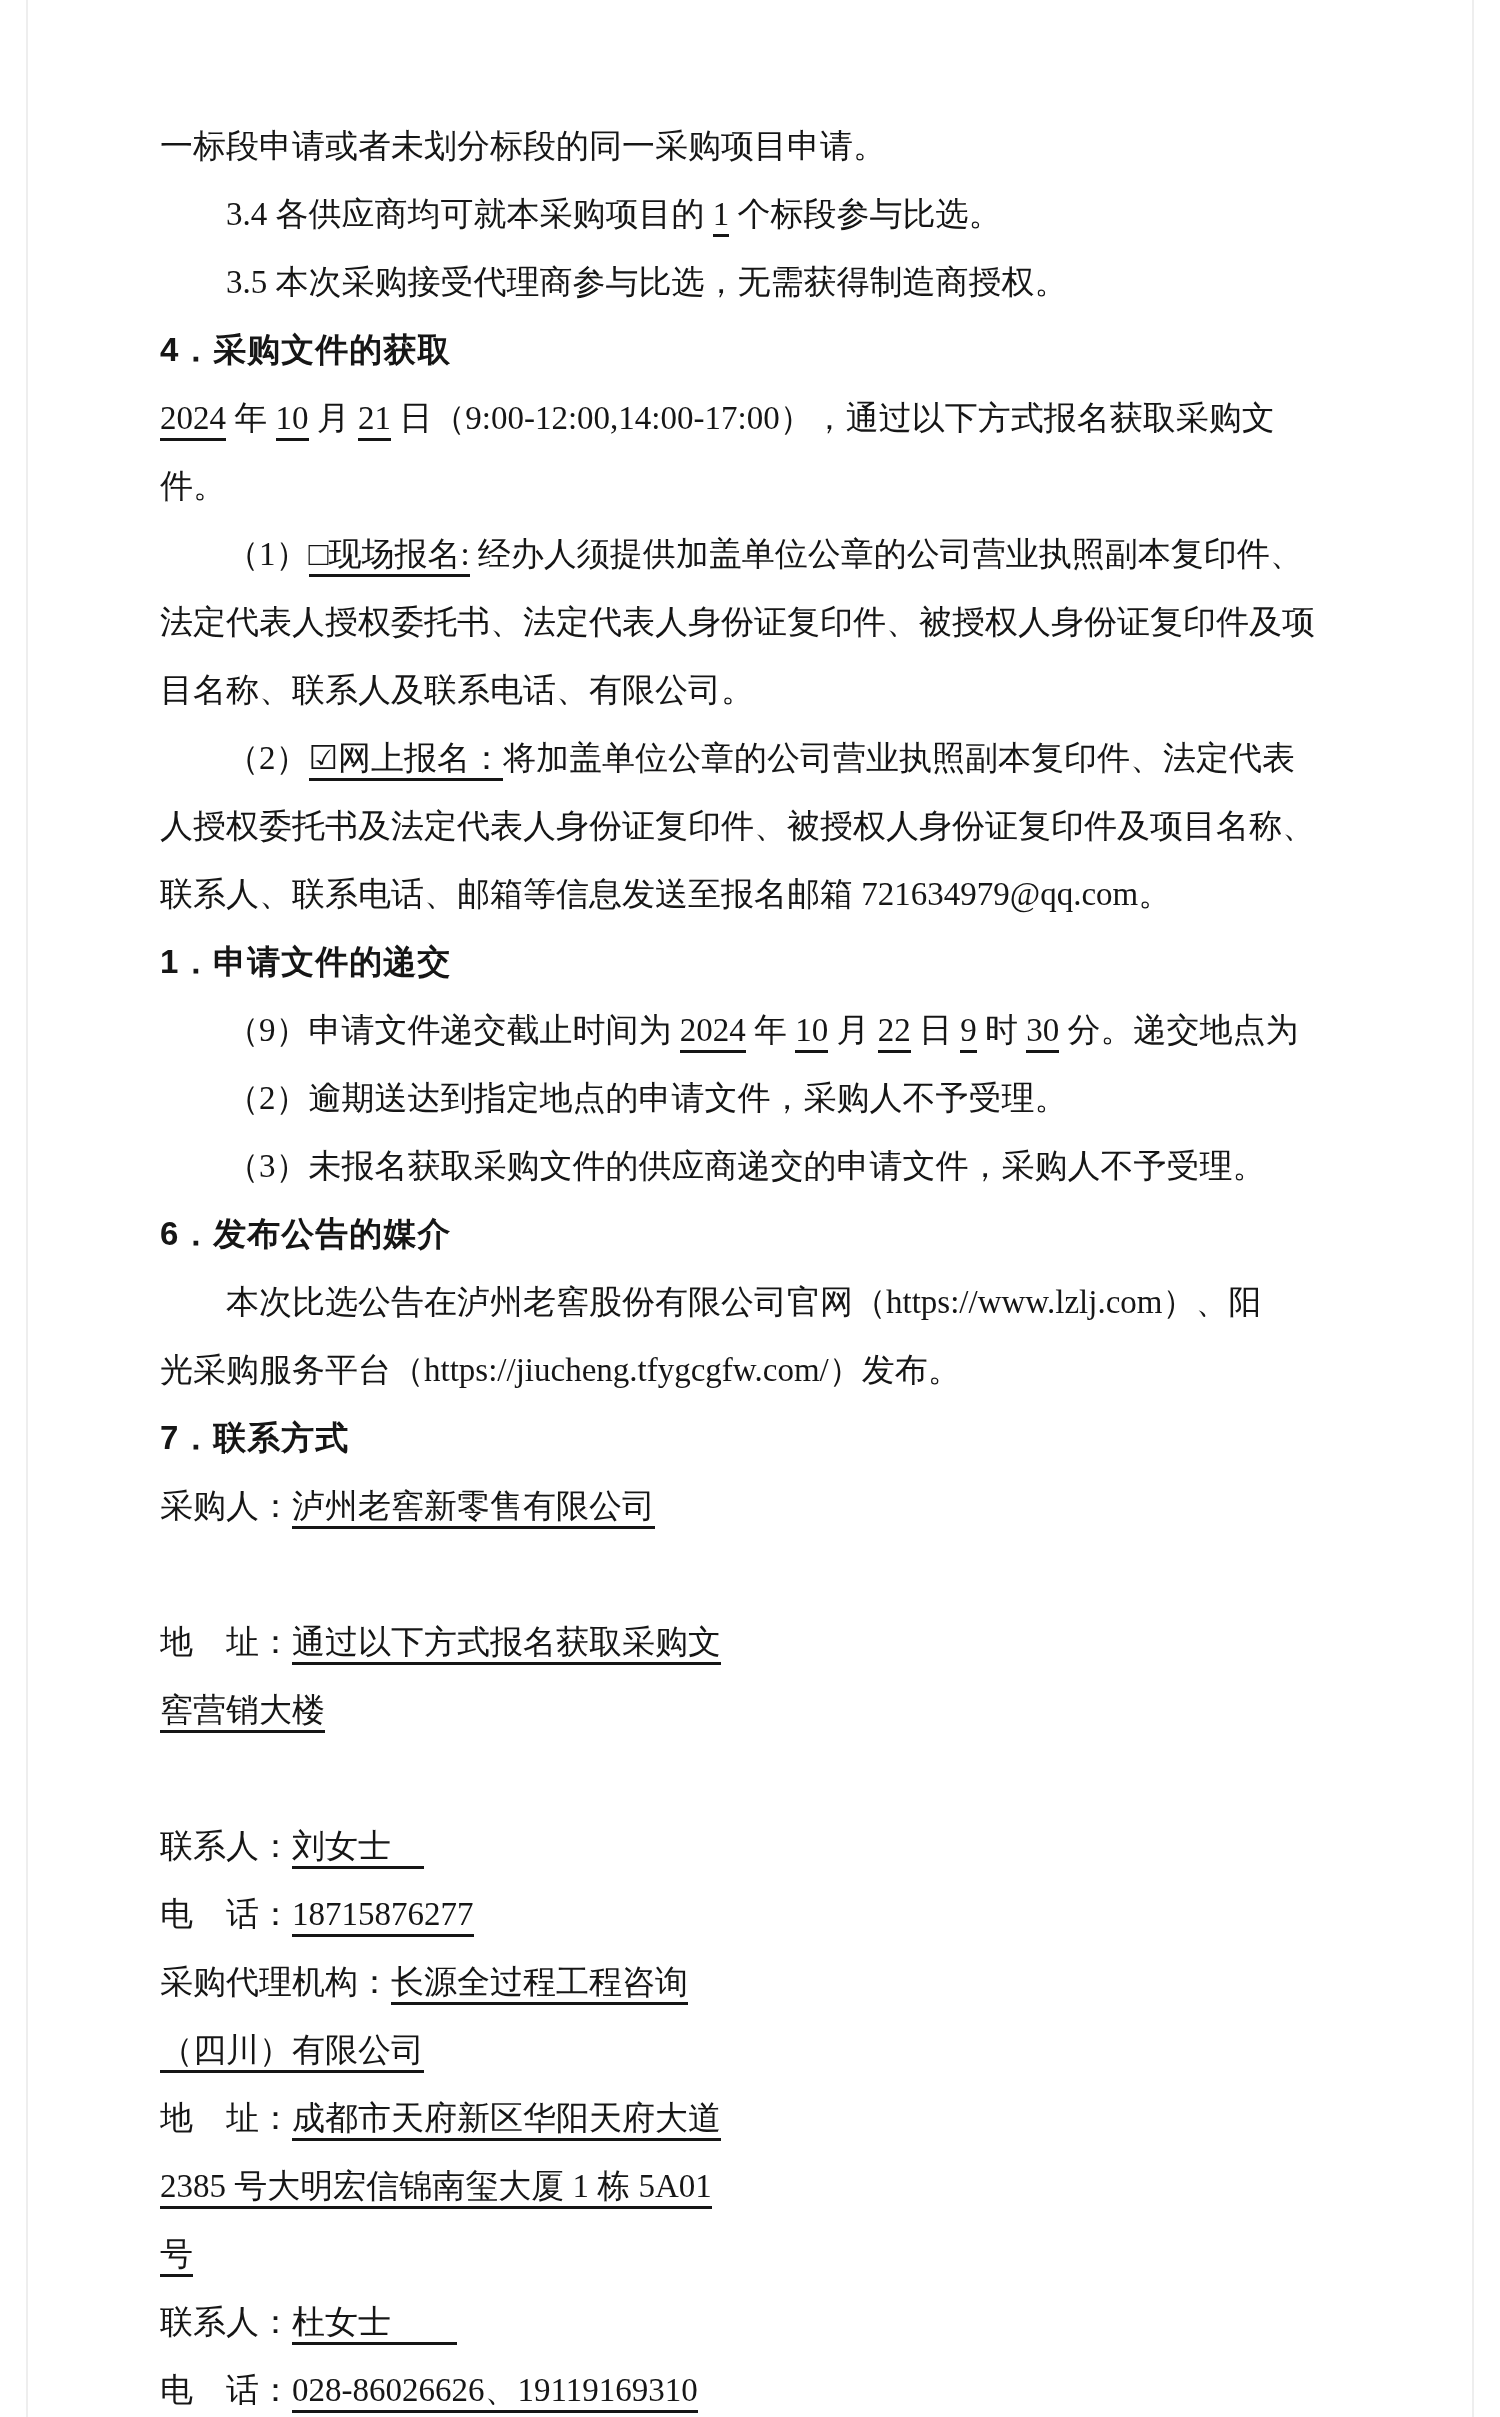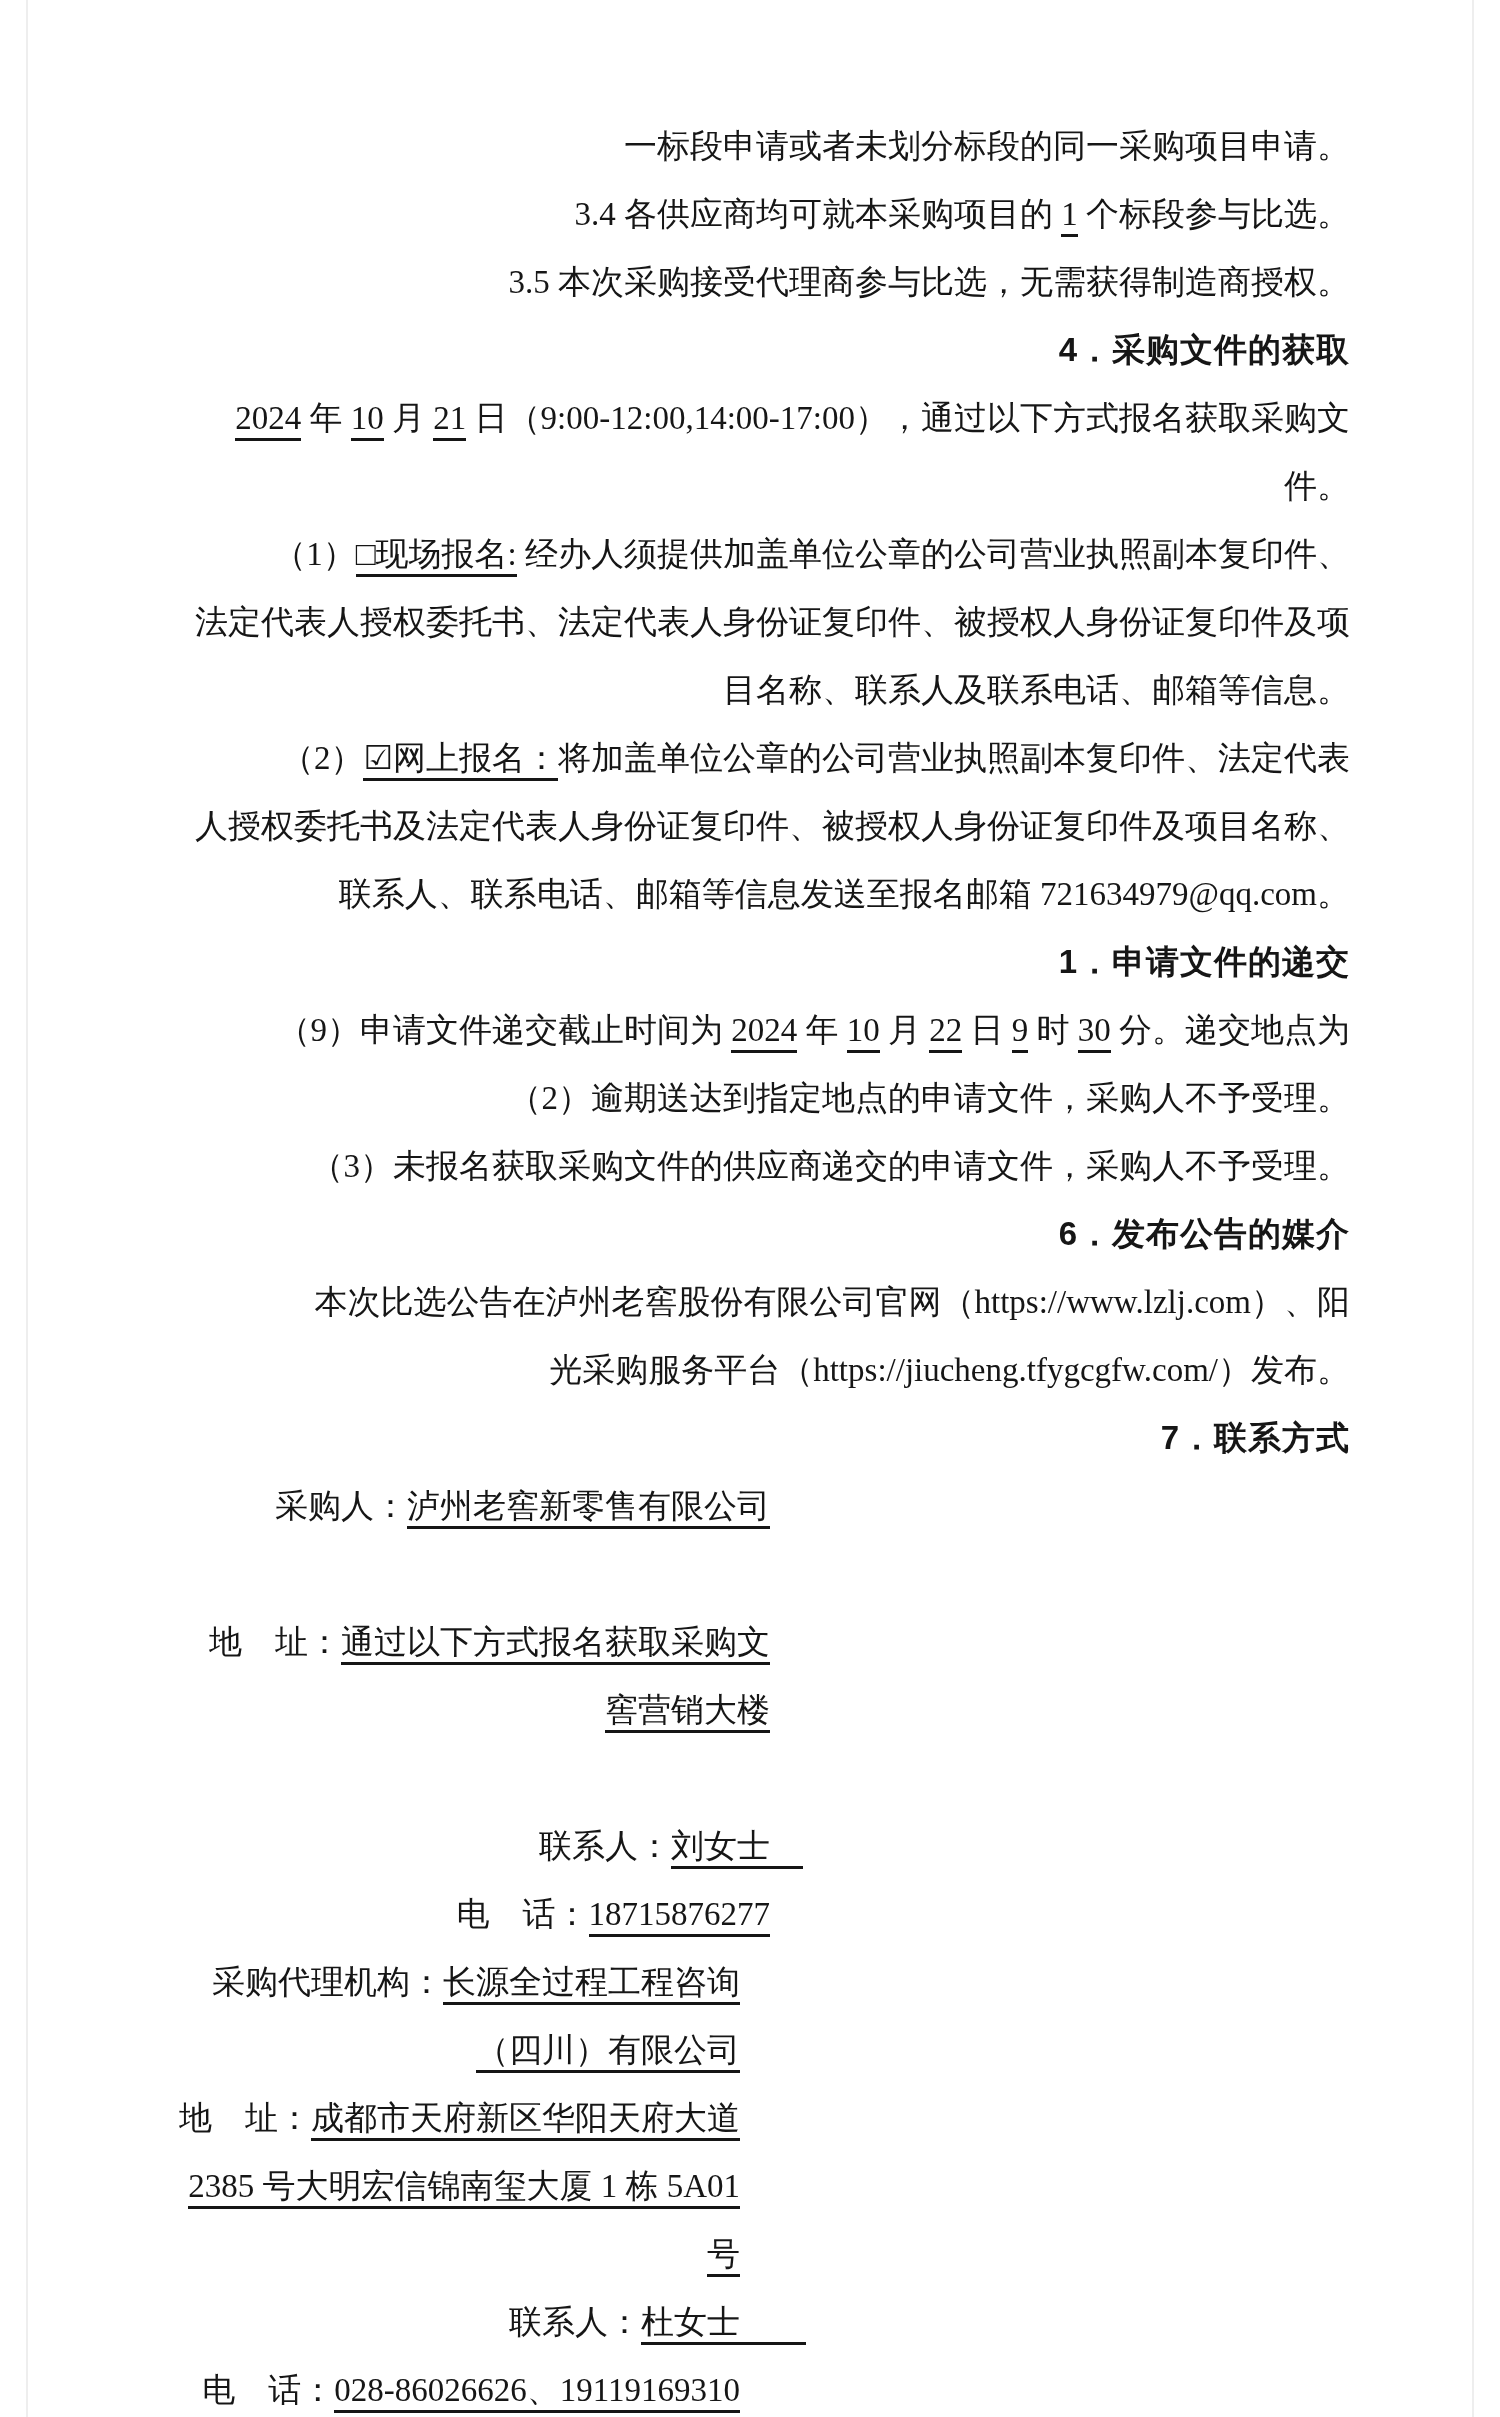--- a/index.html
+++ b/index.html
@@ -5,21 +5,20 @@
   html, body { margin: 0; padding: 0; background: #ffffff; }
   .page {
     position: relative;
     width: 1500px;
     height: 2417px;
     background: #ffffff;
     overflow: hidden;
     color: #161616;
     font-family: "Liberation Serif", "DejaVu Serif", serif;
     font-size: 33px;
-    text-align: right;
   }
   .edge {
     position: absolute;
     top: 0; bottom: 0;
     width: 2px;
     background: #eeeeee;
   }
   .edge.left  { left: 26px; }
   .edge.right { right: 26px; }
   .content {
@@ -76,21 +75,21 @@
 
   <div class="content">
     <div class="line"><span>一标段申请或者未划分标段的同一采购项目申请。</span></div>
     <div class="line indent"><span>3.4 各供应商均可就本采购项目的 </span><span class="u">1</span><span> 个标段参与比选。</span></div>
     <div class="line indent"><span>3.5 本次采购接受代理商参与比选，无需获得制造商授权。</span></div>
     <div class="line heading"><span>4．采购文件的获取</span></div>
     <div class="line"><span class="u">2024</span><span> 年 </span><span class="u">10</span><span> 月 </span><span class="u">21</span><span> 日（9:00-12:00,14:00-17:00），通过以下方式报名获取采购文</span></div>
     <div class="line"><span>件。</span></div>
     <div class="line indent"><span>（1）</span><span class="u">□</span><span class="u">现场报名:</span><span> 经办人须提供加盖单位公章的公司营业执照副本复印件、</span></div>
     <div class="line"><span>法定代表人授权委托书、法定代表人身份证复印件、被授权人身份证复印件及项</span></div>
-    <div class="line"><span>目名称、联系人及联系电话、邮箱等信息。</span></div>
+    <div class="line"><span>目名称、联系人及联系电话、有限公司。</span></div>
     <div class="line indent"><span>（2）</span><span class="u">☑</span><span class="u">网上报名：</span><span>将加盖单位公章的公司营业执照副本复印件、法定代表</span></div>
     <div class="line"><span>人授权委托书及法定代表人身份证复印件、被授权人身份证复印件及项目名称、</span></div>
     <div class="line"><span>联系人、联系电话、邮箱等信息发送至报名邮箱 721634979@qq.com。</span></div>
     <div class="line heading"><span>1．申请文件的递交</span></div>
     <div class="line indent"><span>（9）申请文件递交截止时间为 </span><span class="u">2024</span><span> 年 </span><span class="u">10</span><span> 月 </span><span class="u">22</span><span> 日 </span><span class="u">9</span><span> 时 </span><span class="u">30</span><span> 分。递交地点为</span></div>
     <div class="line indent"><span>（2）逾期送达到指定地点的申请文件，采购人不予受理。</span></div>
     <div class="line indent"><span>（3）未报名获取采购文件的供应商递交的申请文件，采购人不予受理。</span></div>
     <div class="line heading"><span>6．发布公告的媒介</span></div>
     <div class="line indent"><span>本次比选公告在泸州老窖股份有限公司官网（https://www.lzlj.com）、阳</span></div>
     <div class="line"><span>光采购服务平台（https://jiucheng.tfygcgfw.com/）发布。</span></div>

